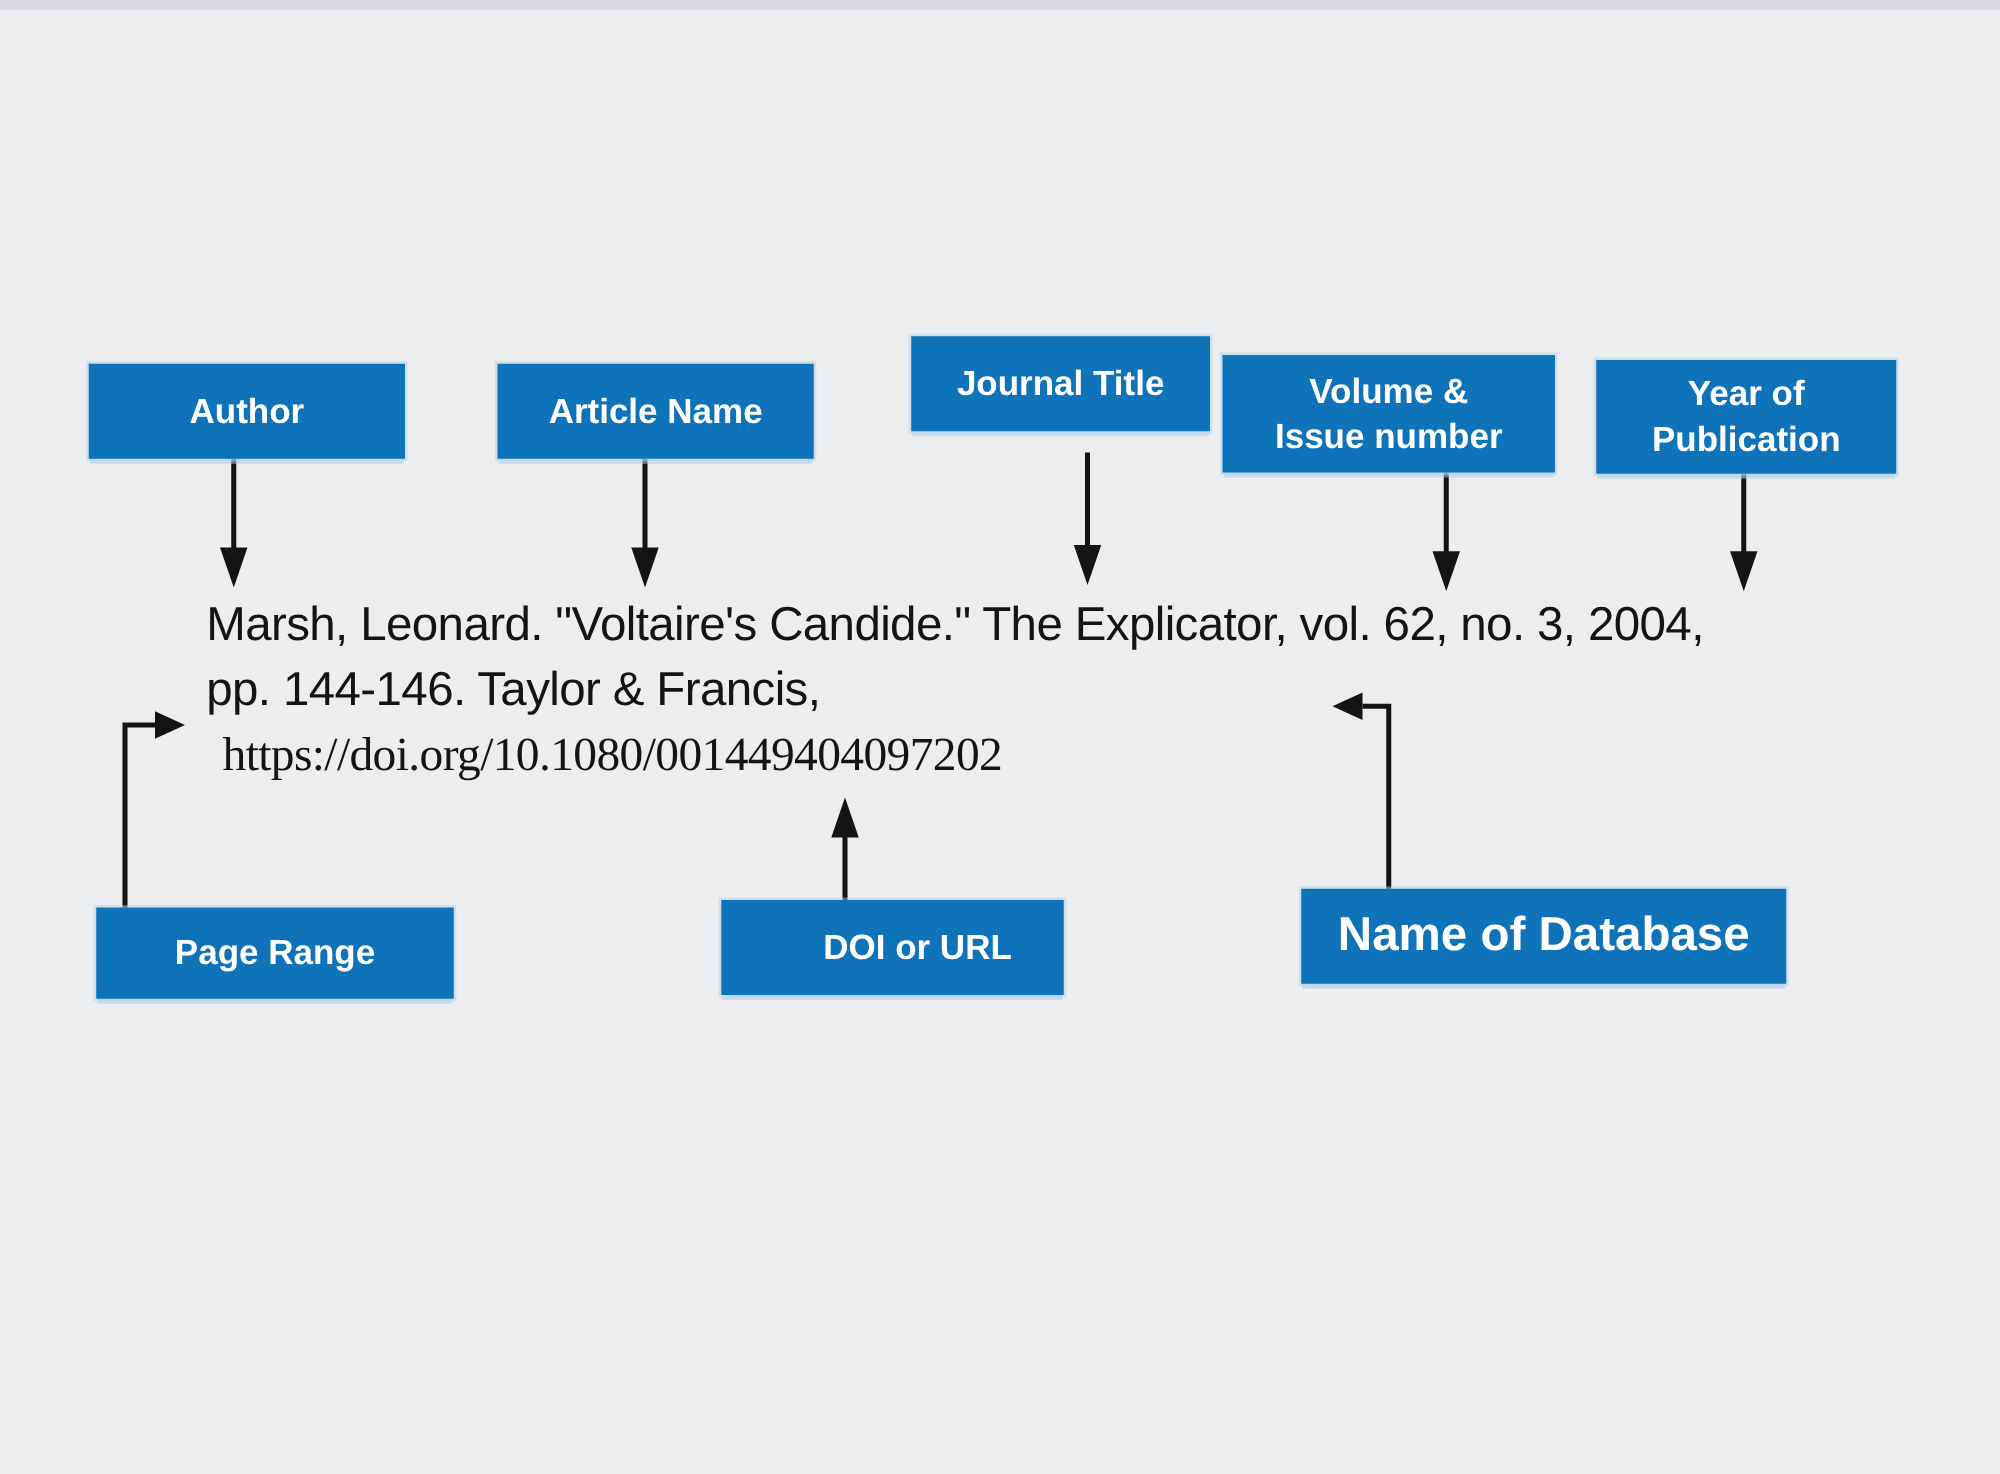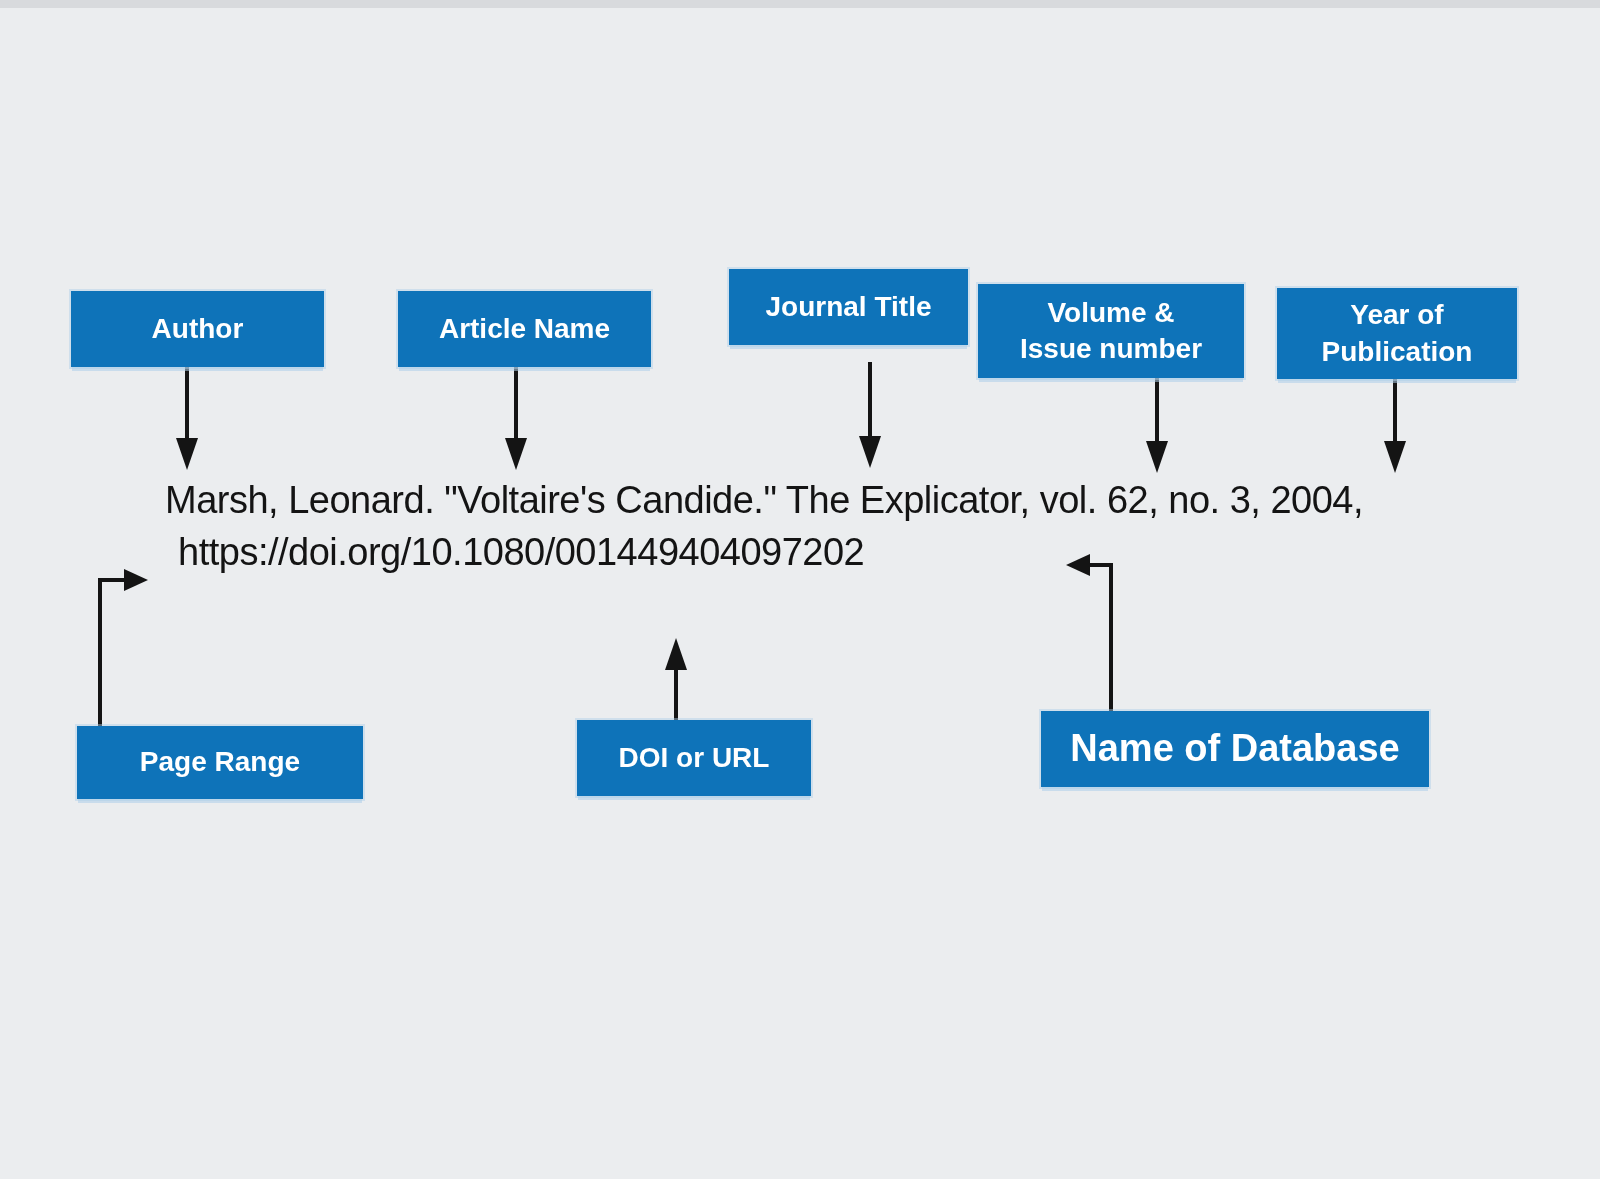--- a/index.html
+++ b/index.html
@@ -27,32 +27,32 @@
     line-height:1.3;
     white-space:pre-line;
     box-shadow:0 0 0 2px rgba(173,206,233,0.45), 0 5px 0 -1px rgba(173,206,233,0.55);
   }
   .b-author       {left:71px;  top:283px; width:253px; height:76px;}
   .b-article      {left:398px; top:283px; width:253px; height:76px;}
   .b-journal      {left:729px; top:261px; width:239px; height:76px;}
   .b-volume       {left:978px; top:276px; width:266px; height:94px;}
   .b-year         {left:1277px;top:280px; width:240px; height:91px;}
   .b-pagerange    {left:77px;  top:718px; width:286px; height:73px;}
-  .b-doi          {left:577px; top:712px; width:234px; height:76px;}
+  .b-doi          {left:577px; top:712px; width:234px; height:76px;padding-left:40px;}
   .b-database     {left:1041px;top:703px; width:388px; height:76px; font-size:38px;}
   .citation{
     position:absolute;
     left:165px; top:466px;
     color:var(--ink,#1a1a1a);
     font-size:38px;
     line-height:52px;
     letter-spacing:-0.5px;
     white-space:nowrap;
   }
-  .citation .cline3{padding-left:13px;}
+  .citation .cline3{padding-left:13px;font-family:Liberation Serif, serif;}
 </style>
 </head>
 <body>
 
 <div class="stage">
 
   <svg class="arrow-layer" viewBox="0 0 1600 1179" xmlns="http://www.w3.org/2000/svg">
 
     <g>
       <line x1="187" y1="359" x2="187" y2="432"></line>
@@ -113,16 +113,17 @@
   </div>
   <div class="box b-doi">
     <span>DOI or URL</span>
   </div>
   <div class="box b-database">
     <span>Name of Database</span>
   </div>
 
   <div class="citation">
     <div class="cline1">Marsh, Leonard. "Voltaire's Candide." The Explicator, vol. 62, no. 3, 2004,</div>
+    <div class="cline2">pp. 144-146. Taylor &amp; Francis,</div>
     <div class="cline3">https://doi.org/10.1080/001449404097202</div>
   </div>
 
 </div>
 
 </body></html>

